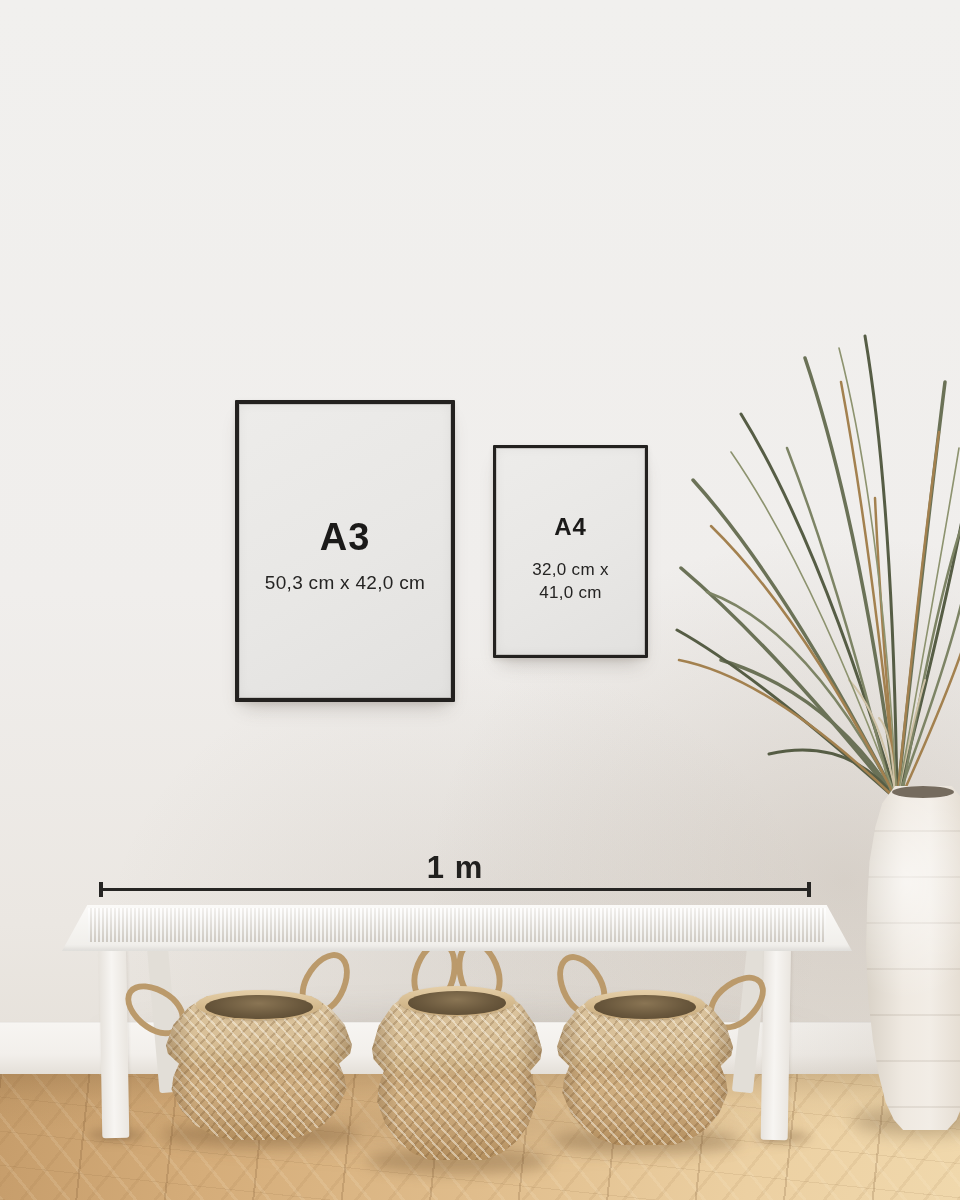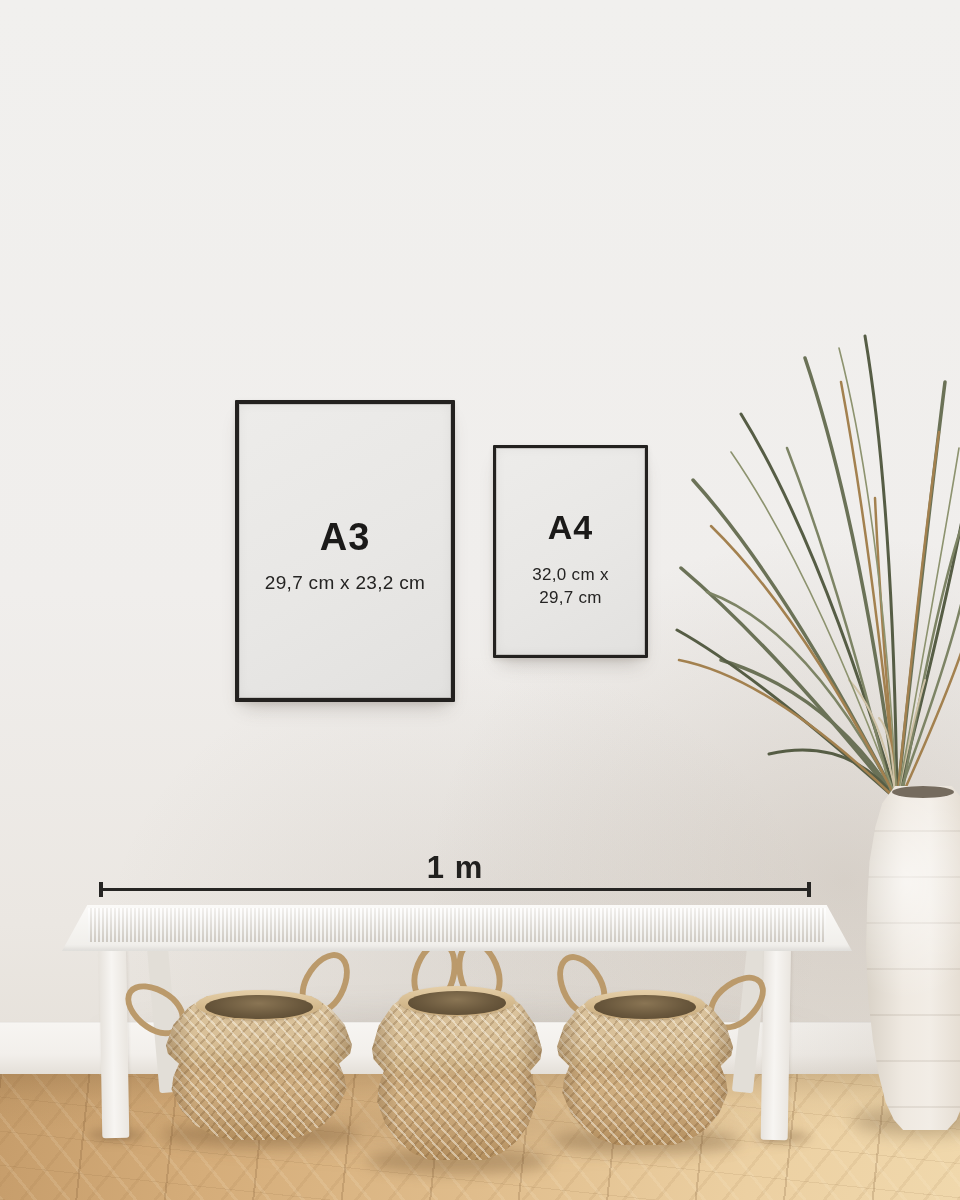--- a/index.html
+++ b/index.html
@@ -41,21 +41,21 @@
     border:4px solid #23211f;border-radius:1px;
     box-shadow:0 12px 18px -8px rgba(80,70,58,.28),0 2px 5px rgba(80,70,58,.12),
                inset 0 0 0 1px rgba(90,85,80,.22), inset 0 0 12px rgba(0,0,0,.05);
     display:flex;flex-direction:column;align-items:center;justify-content:center;
     text-align:center;z-index:3;box-sizing:border-box;
   }
   #frame-a3{left:235px;top:400px;width:220px;height:302px;padding-top:12px;}
   #frame-a4{left:493px;top:445px;width:155px;height:213px;border-width:3px;padding-top:16px;}
   .frame-label{font-weight:bold;letter-spacing:1px;line-height:1;}
   #frame-a3 .frame-label{font-size:38px;margin-bottom:14px;}
-  #frame-a4 .frame-label{font-size:34px;margin-bottom:20px;}
+  #frame-a4 .frame-label{font-size:24px;margin-bottom:20px;}
   .frame-dims{font-size:19px;letter-spacing:.3px;color:#252423;line-height:1.35;}
   #frame-a4 .frame-dims{font-size:17px;}
 
   
   .ruler{left:99px;top:838px;width:712px;height:62px;z-index:3;}
   .ruler-label{position:absolute;left:0;top:12px;width:100%;height:36px;line-height:36px;
     text-align:center;font-size:31px;font-weight:bold;letter-spacing:1px;color:#21201e;}
   .ruler-line{position:absolute;left:2px;top:50px;width:708px;height:3px;background:#262523;}
   .ruler-tick{position:absolute;top:44px;width:4px;height:15px;background:#262523;}
   .tick-left{left:0;}
@@ -135,28 +135,28 @@
 
 <div id="scene">
 
   <div class="abs wall"></div>
   <div class="abs bench-wall-shadow"></div>
   <div class="abs baseboard"></div>
   <div class="abs floor"></div>
 
   <div class="abs frame" id="frame-a3">
     <div class="frame-label">A3</div>
-    <div class="frame-dims">29,7 cm x 23,2 cm</div>
+    <div class="frame-dims">50,3 cm x 42,0 cm</div>
   </div>
 
   <div class="abs frame" id="frame-a4">
     <div class="frame-label">A4</div>
     <div class="frame-dims">
       <div>32,0 cm x</div>
-      <div>29,7 cm</div>
+      <div>41,0 cm</div>
     </div>
   </div>
 
   <div class="abs ruler">
     <div class="ruler-label">1 m</div>
     <div class="ruler-line"></div>
     <div class="ruler-tick tick-left"></div>
     <div class="ruler-tick tick-right"></div>
   </div>
 

